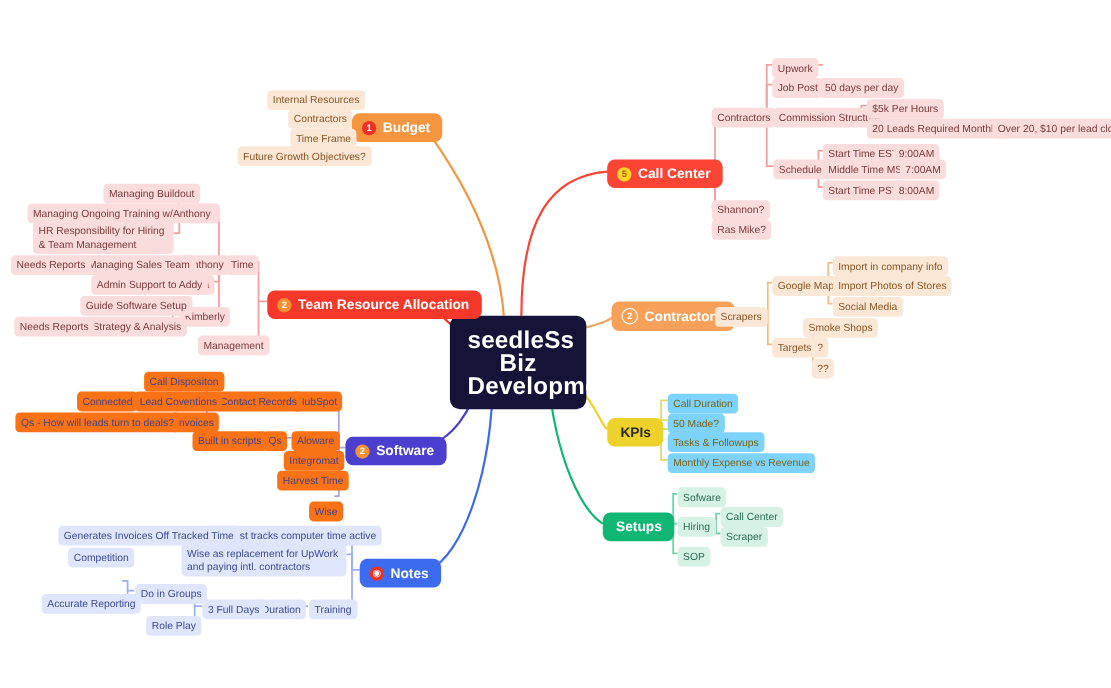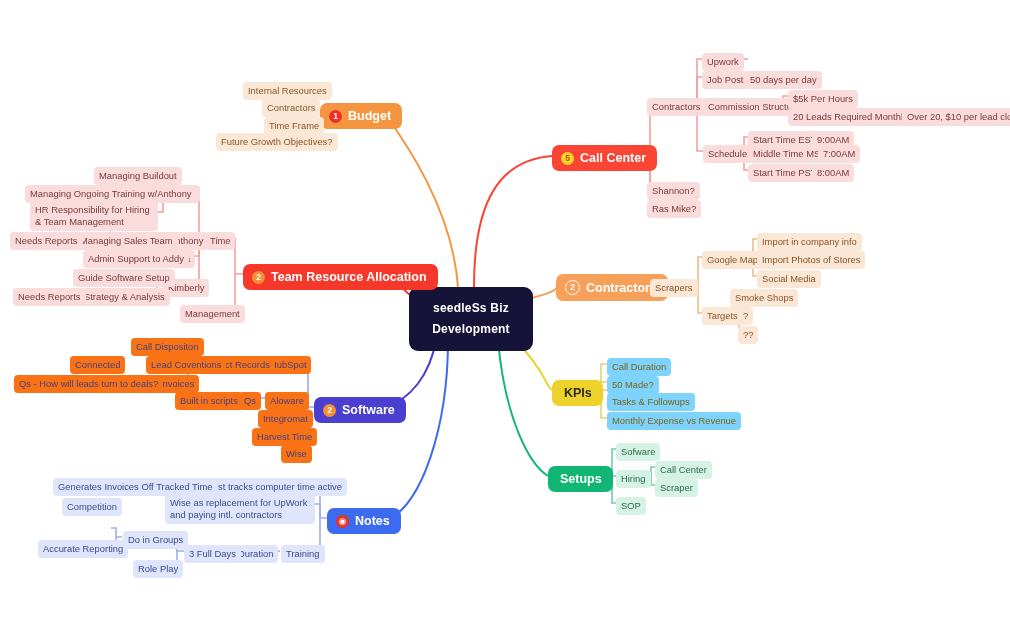--- a/index.html
+++ b/index.html
@@ -12,21 +12,21 @@
   }
   #canvas{position:absolute;left:0;top:0;width:1010px;height:625px;}
   svg.links{position:absolute;left:0;top:0;width:1010px;height:625px;pointer-events:none;}
 
   .node{position:absolute;box-sizing:border-box;white-space:nowrap;}
 
   
   .root{
     background:#161339;color:#ffffff;
     border-radius:9px;
-    font-size:12px;font-weight:bold;
+    font-size:22px;font-weight:bold;
     line-height:21px;
     padding:11px 16px;
     text-align:center;
     white-space:normal;
     letter-spacing:.2px;
   }
 
   
   .main{
     border-radius:7px;
@@ -303,30 +303,30 @@
   <div class="node leaf c-red" style="left:79px;top:288px;">Strategy &amp; Analysis</div>
   <div class="node leaf c-red" style="left:13px;top:288px;">Needs Reports</div>
 
   <div class="node main" style="left:314px;top:397px;background:#4a3fcf;">
     <span class="badge b-orange">2</span>
     <span>Software</span>
   </div>
   <div class="node leaf c-purple" style="left:265px;top:356px;">HubSpot</div>
   <div class="node leaf c-purple" style="left:195px;top:356px;">Contact Records</div>
   <div class="node leaf c-purple" style="left:131px;top:338px;">Call Dispositon</div>
-  <div class="node leaf c-purple" style="left:122px;top:356px;margin-left:24px;">Lead Coventions</div>
+  <div class="node leaf c-purple" style="left:122px;top:356px;">Lead Coventions</div>
   <div class="node leaf c-purple" style="left:70px;top:356px;">Connected</div>
   <div class="node leaf c-purple" style="left:155px;top:375px;">Invoices</div>
   <div class="node leaf c-purple" style="left:14px;top:375px;">Qs - How will leads turn to deals?</div>
   <div class="node leaf c-purple" style="left:265px;top:392px;">Aloware</div>
   <div class="node leaf c-purple" style="left:239px;top:392px;">Qs</div>
   <div class="node leaf c-purple" style="left:175px;top:392px;">Built in scripts</div>
   <div class="node leaf c-purple" style="left:258px;top:410px;">Integromat</div>
   <div class="node leaf c-purple" style="left:252px;top:428px;">Harvest Time</div>
-  <div class="node leaf c-purple" style="left:281px;top:445px;">Wise</div>
+  <div class="node leaf c-purple" style="left:281px;top:456px;">Wise</div>
 
   <div class="node main" style="left:327px;top:508px;background:#3d6bf0;">
     <span class="badge b-notes">◉</span>
     <span>Notes</span>
   </div>
   <div class="node leaf c-blue" style="left:188px;top:478px;">Harvest tracks computer time active</div>
   <div class="node leaf c-blue" style="left:53px;top:478px;">Generates Invoices Off Tracked Time</div>
   <div class="node leaf c-blue wrap" style="left:165px;top:494px;width:150px;">Wise as replacement for UpWork and paying intl. contractors</div>
   <div class="node leaf c-blue" style="left:281px;top:545px;">Training</div>
   <div class="node leaf c-blue" style="left:233px;top:545px;">Duration</div>

